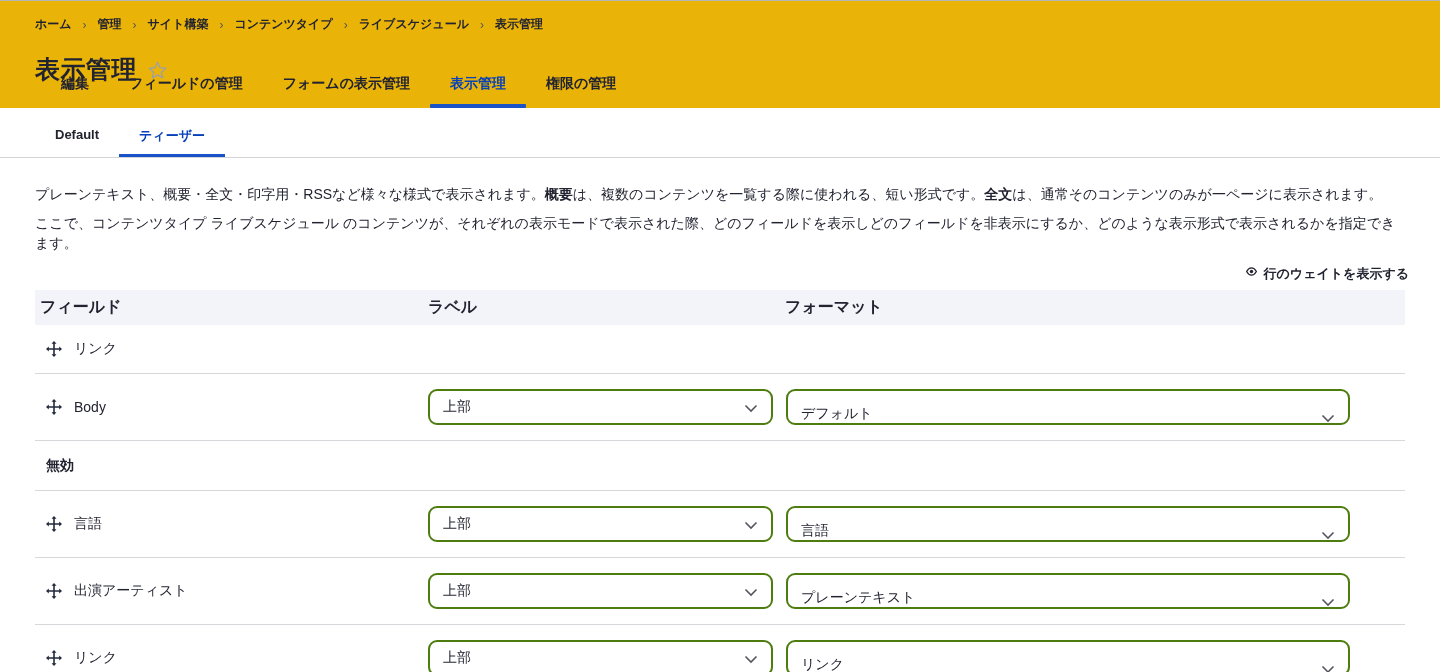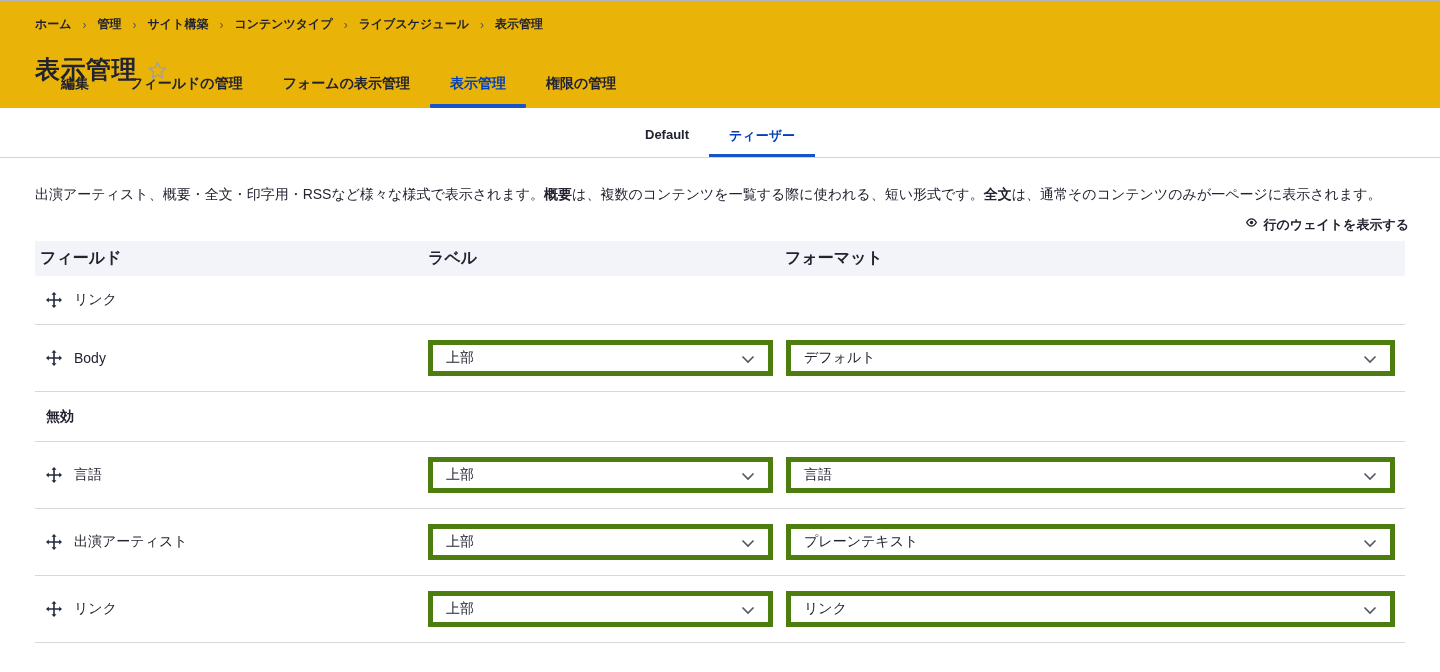--- a/index.html
+++ b/index.html
@@ -32,21 +32,20 @@
   .ptab.active { color:#0641b8; }
   .ptab.active::after {
     content:""; position:absolute; left:0; right:0; bottom:0; height:4px;
     background:#1a52c8; border-radius:1px;
   }
 
   
   .secondary-tabs {
     display:flex; padding:0 35px; margin-top:10px;
     border-bottom:1px solid #d4d4d8;
-    justify-content:center;
   }
   .stab {
     font-size:13px; font-weight:700; padding:9px 20px 12px;
     cursor:pointer; color:#222330;
   }
   .stab.active { color:#0641b8; box-shadow:inset 0 -3px 0 #1a52c8; }
 
   
   .description { padding:26px 35px 0; font-size:14px; line-height:20px; }
   .description p { margin:0 0 9px; }
@@ -65,26 +64,26 @@
   .thead .cell-field { padding-left:5px; }
   .trow { border-bottom:1px solid #d8d8dc; }
   .row-plain   { height:49px; }
   .row-select  { height:67px; }
   .row-section { height:50px; }
   .field-cell { display:flex; align-items:center; gap:12px; padding-left:11px; }
   .drag-handle { display:inline-flex; cursor:grab; flex:0 0 auto; }
   .section-label { font-weight:700; padding-left:11px; }
 
   .select {
-    height:36px; background:#fff; border:5px solid #4d7c0f; border-radius:0;
+    height:36px; background:#fff; border:2px solid #4d7c0f; border-radius:9px;
     display:flex; align-items:center; justify-content:space-between;
     padding:0 13px; cursor:pointer; color:#222330; font-size:14px;
   }
   .label-select { width:345px; }
-  .format-select { width:609px; margin-left:1px; }
+  .format-select { width:564px; margin-left:1px;align-items:flex-end; }
   .chevron { display:inline-flex; margin-top:2px; }
 </style>
 </head>
 <body>
 
 <div class="header">
   <div class="breadcrumb">
     <span class="crumb">ホーム</span>
     <span class="sep">›</span>
     <span class="crumb">管理</span>
@@ -115,21 +114,22 @@
     <span class="ptab">権限の管理</span>
   </div>
 </div>
 
 <div class="secondary-tabs">
   <span class="stab">Default</span>
   <span class="stab active">ティーザー</span>
 </div>
 
 <div class="description">
-  <p><span>出演アーティスト、概要・全文・印字用・RSSなど様々な様式で表示されます。</span><strong>概要</strong><span>は、複数のコンテンツを一覧する際に使われる、短い形式です。</span><strong>全文</strong><span>は、通常そのコンテンツのみが一ページに表示されます。</span></p>
+  <p><span>プレーンテキスト、概要・全文・印字用・RSSなど様々な様式で表示されます。</span><strong>概要</strong><span>は、複数のコンテンツを一覧する際に使われる、短い形式です。</span><strong>全文</strong><span>は、通常そのコンテンツのみが一ページに表示されます。</span></p>
+  <p>ここで、コンテンツタイプ ライブスケジュール のコンテンツが、それぞれの表示モードで表示された際、どのフィールドを表示しどのフィールドを非表示にするか、どのような表示形式で表示されるかを指定できます。</p>
 </div>
 
 <div class="row-weights">
   <span>
     <svg width="13" height="13" viewBox="0 0 16 16">
       <path d="M8 3.5 C4.5 3.5 2 8 2 8 C2 8 4.5 12.5 8 12.5 C11.5 12.5 14 8 14 8 C14 8 11.5 3.5 8 3.5 Z" fill="none" stroke="#222330" stroke-width="1.6"></path>
       <circle cx="8" cy="8" r="2.1" fill="#222330"></circle>
     </svg>
   </span>
   <span>行のウェイトを表示する</span>

